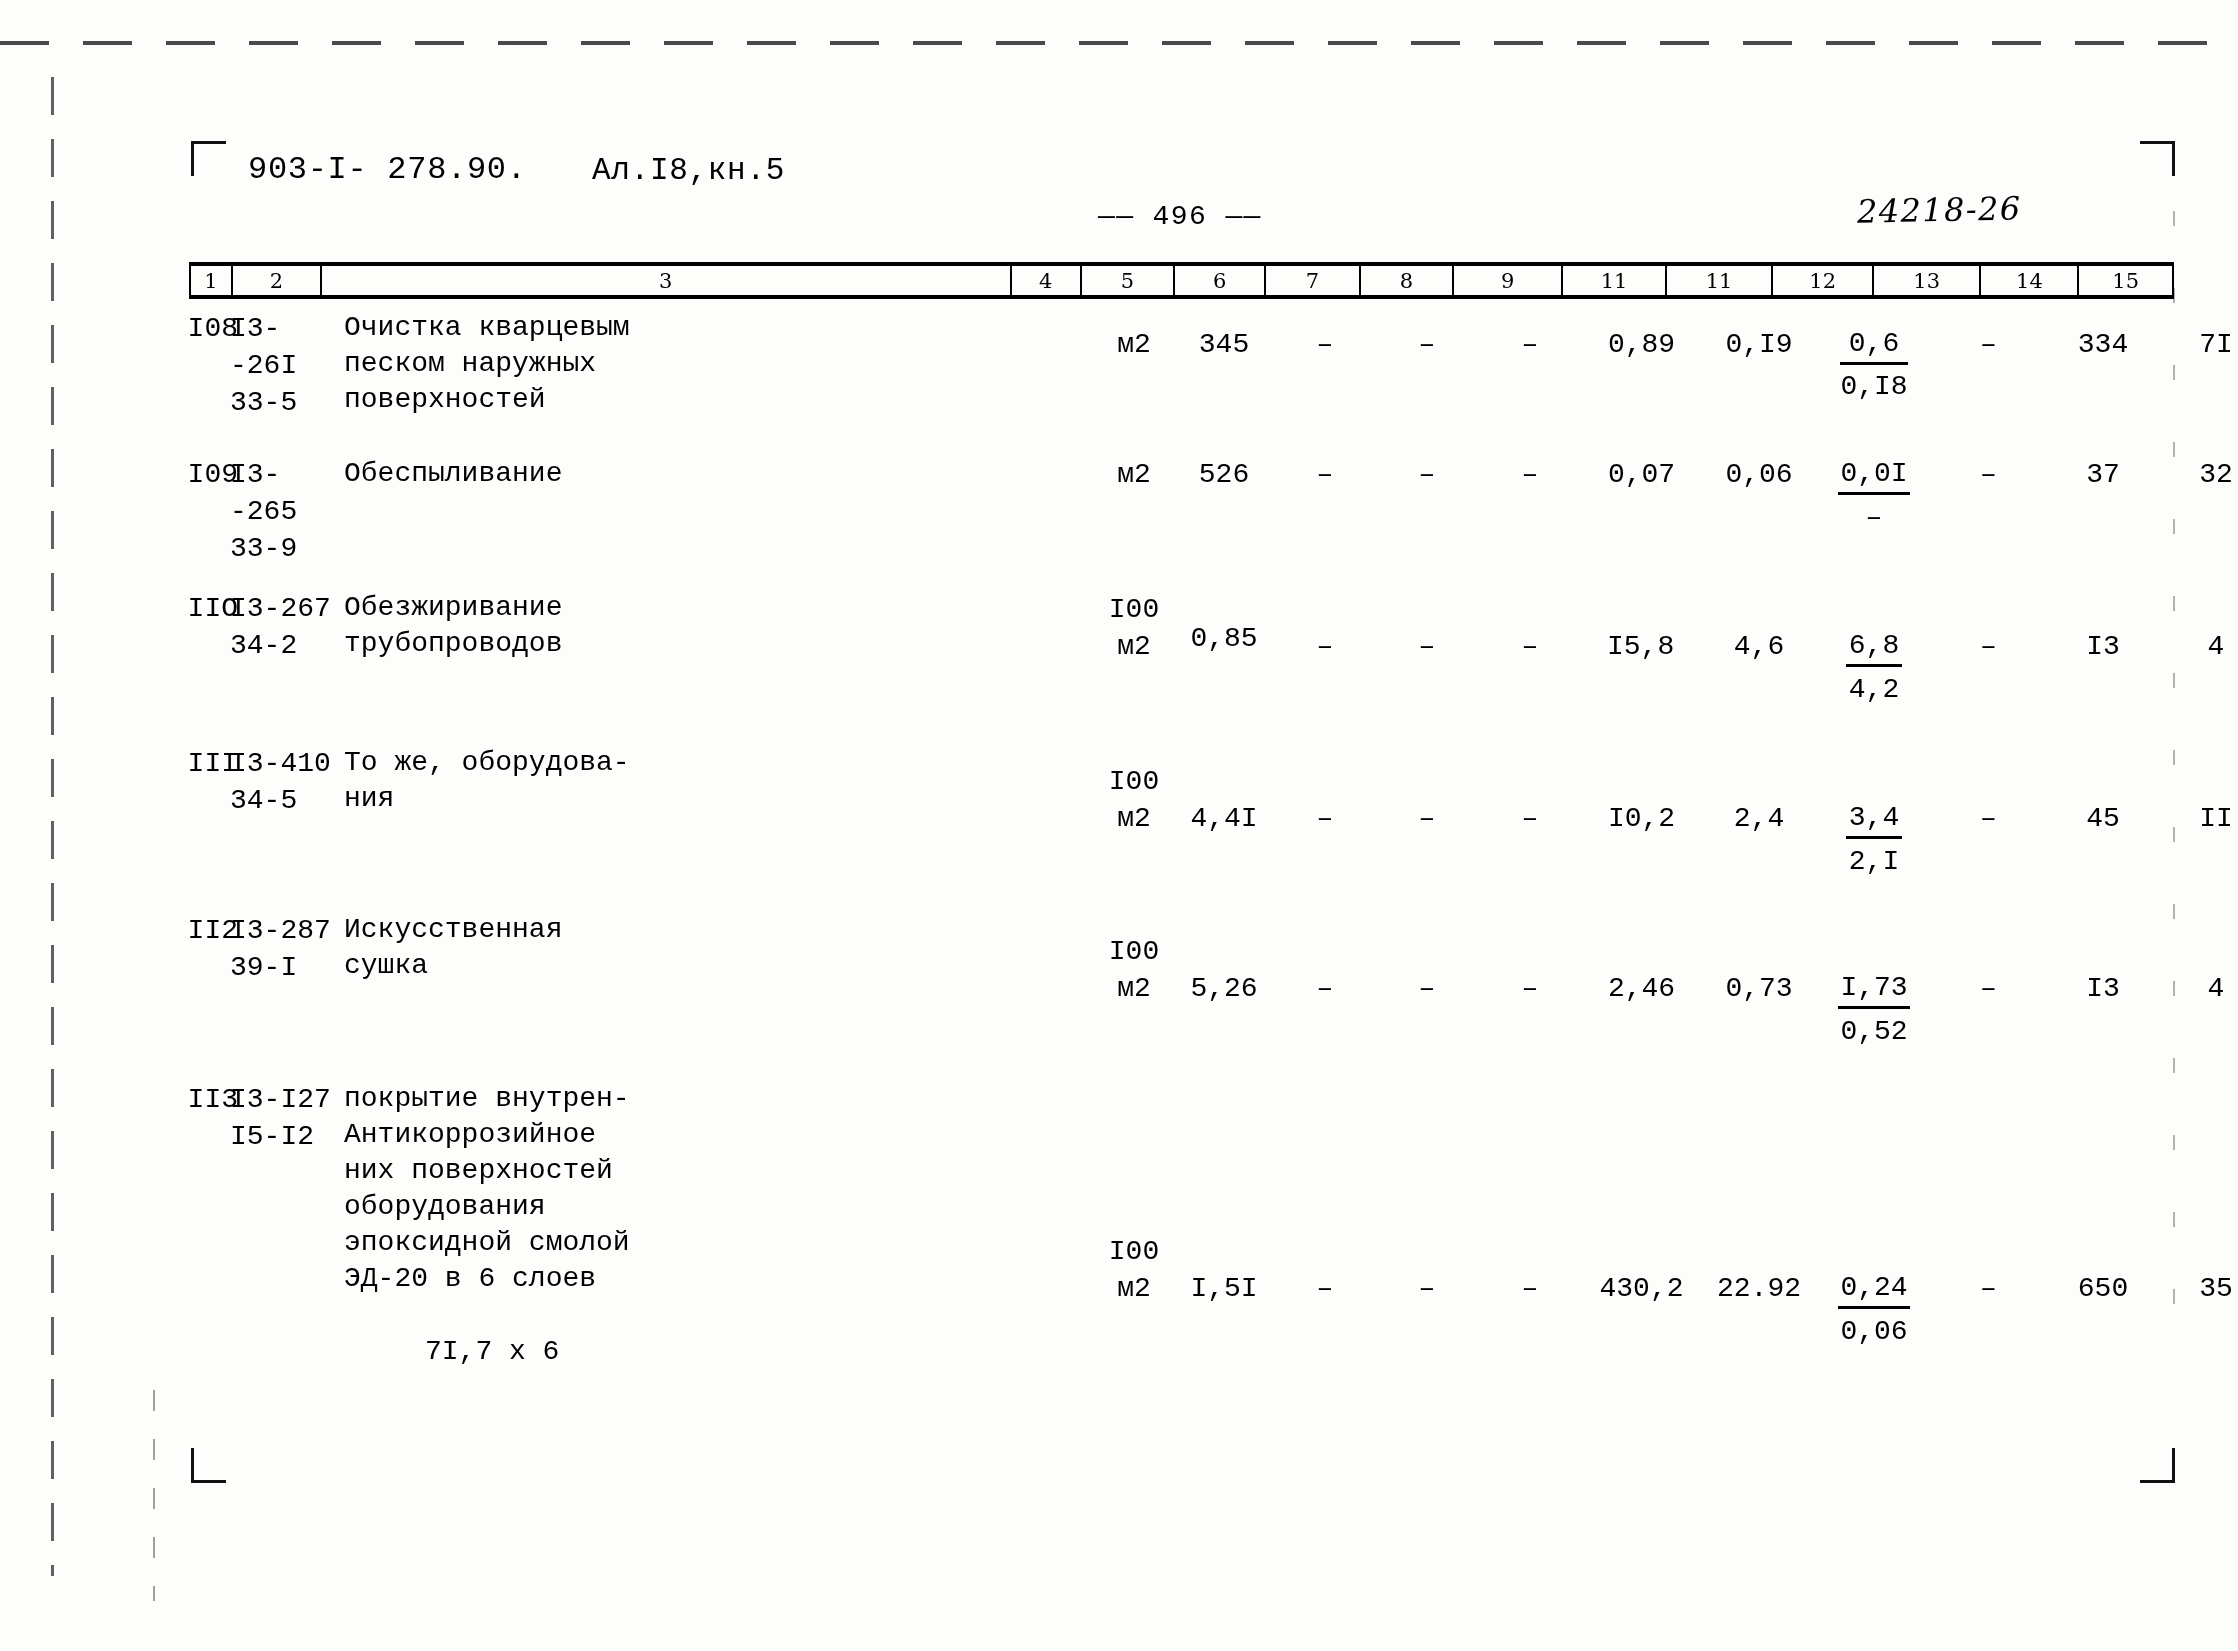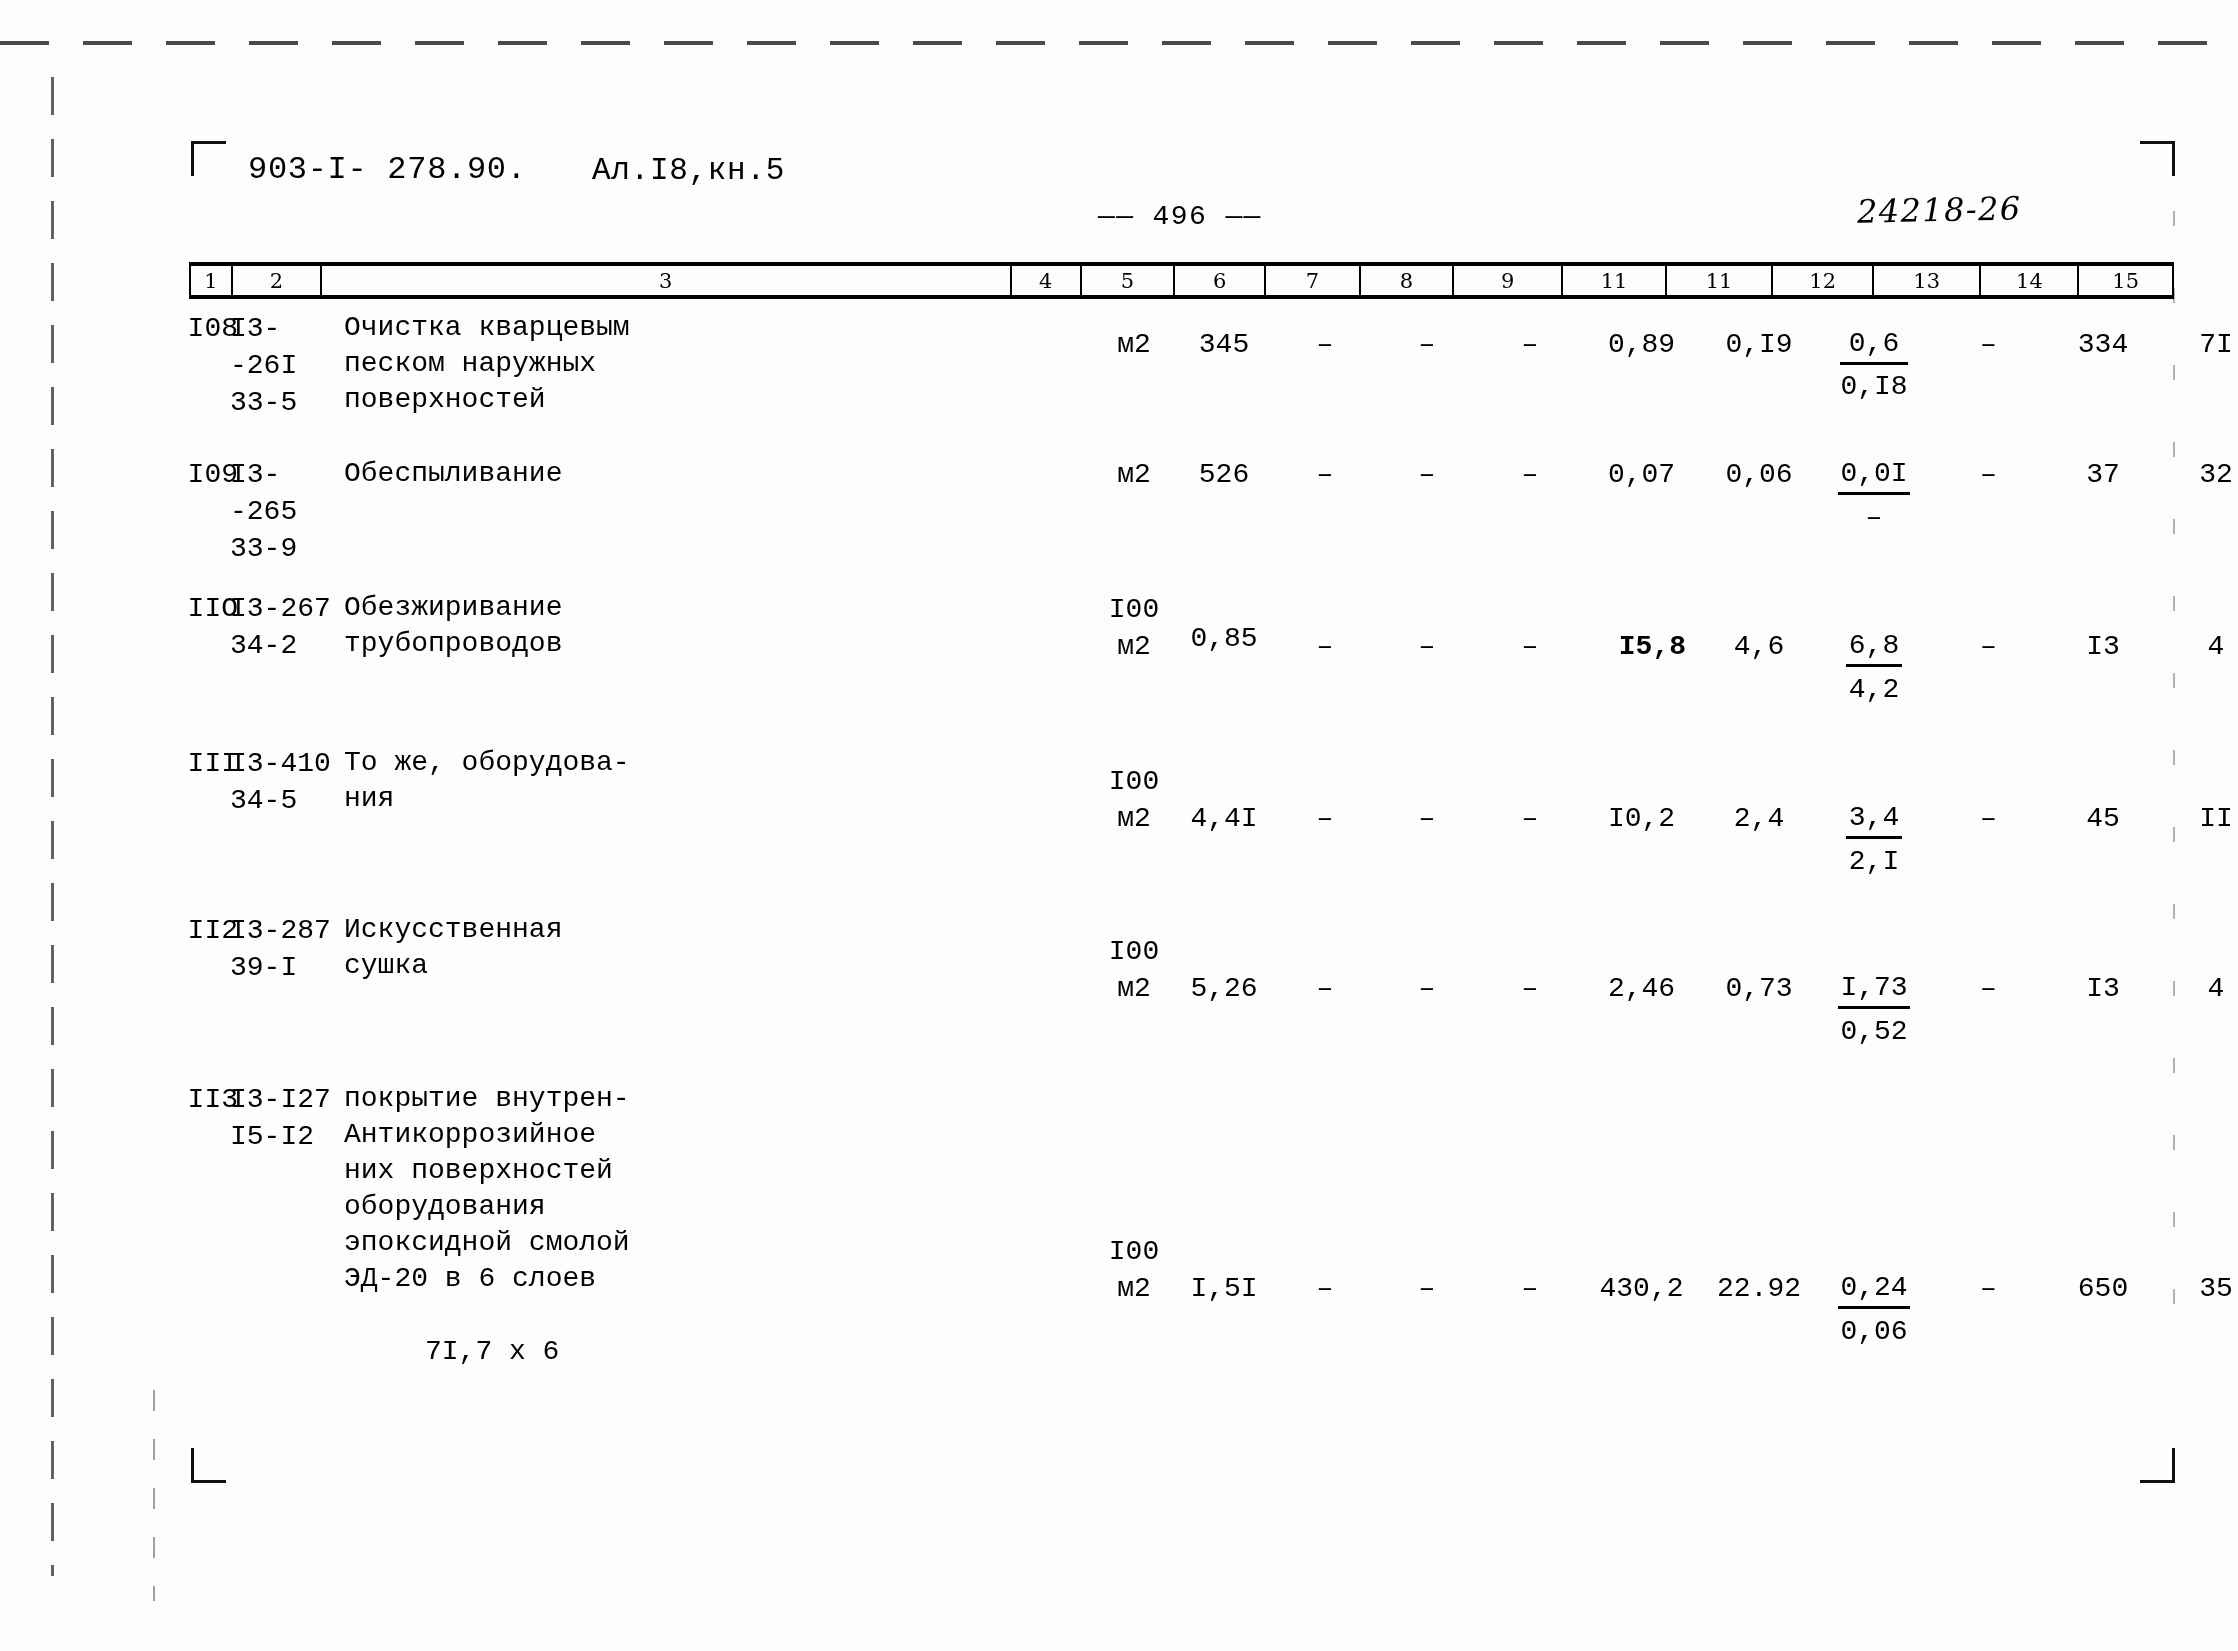--- a/index.html
+++ b/index.html
@@ -231,21 +231,21 @@
       </div>
       <div class="row" style="position: absolute; top: 280px; height: 155px; left: 0px; width: 1985px;">
         <div class="cell" style="left: -12.7px; width: 73px; top: 0px; text-align: center;">IIO</div>
         <div class="cell" style="left: 41px; width: 155px; top: 0px; text-align: left;"><div>I3-267</div><div>34-2</div></div>
         <div class="cell desc" style="left: 155px; width: 760px; top: 0px; text-align: left;"><div>Обезжиривание</div><div>трубопроводов</div></div>
         <div class="cell" style="left: 895px; width: 100px; top: 1.4px; text-align: center;"><div>I00</div><div>м2</div></div>
         <div class="cell" style="left: 974px; width: 122px; top: 30px; text-align: center;">0,85</div>
         <div class="cell" style="left: 1076px; width: 120px; top: 38px; text-align: center;">–</div>
         <div class="cell" style="left: 1176px; width: 124px; top: 38px; text-align: center;">–</div>
         <div class="cell" style="left: 1280px; width: 122px; top: 38px; text-align: center;">–</div>
-        <div class="cell" style="left: 1358px; width: 139px; top: 38px; text-align: right; font-weight: bold;">I5,8</div>
+        <div class="cell" style="left: 1418px; width: 139px; top: 38px; text-align: left;">I5,8</div>
         <div class="cell" style="left: 1503px; width: 134px; top: 38px; text-align: center;">4,6</div>
         <div class="cell" style="left: 1734px; width: 131px; top: 38px; text-align: center;">–</div>
         <div class="cell" style="left: 1845px; width: 138px; top: 38px; text-align: center;">I3</div>
         <div class="cell" style="left: 1963px; width: 128px; top: 38px; text-align: center;">4</div>
         <div class="cell" style="left: 1617px; width: 136px; top: 38px; text-align: center;"><span class="frac"><span class="top">6,8</span><span class="bot">4,2</span></span></div>
       </div>
       <div class="row" style="position: absolute; top: 435px; height: 167px; left: 0px; width: 1985px;">
         <div class="cell" style="left: -12.7px; width: 73px; top: 0px; text-align: center;">III</div>
         <div class="cell" style="left: 41px; width: 155px; top: 0px; text-align: left;"><div>I3-410</div><div>34-5</div></div>
         <div class="cell desc" style="left: 155px; width: 760px; top: 0px; text-align: left;"><div>То же, оборудова-</div><div>ния</div></div>

